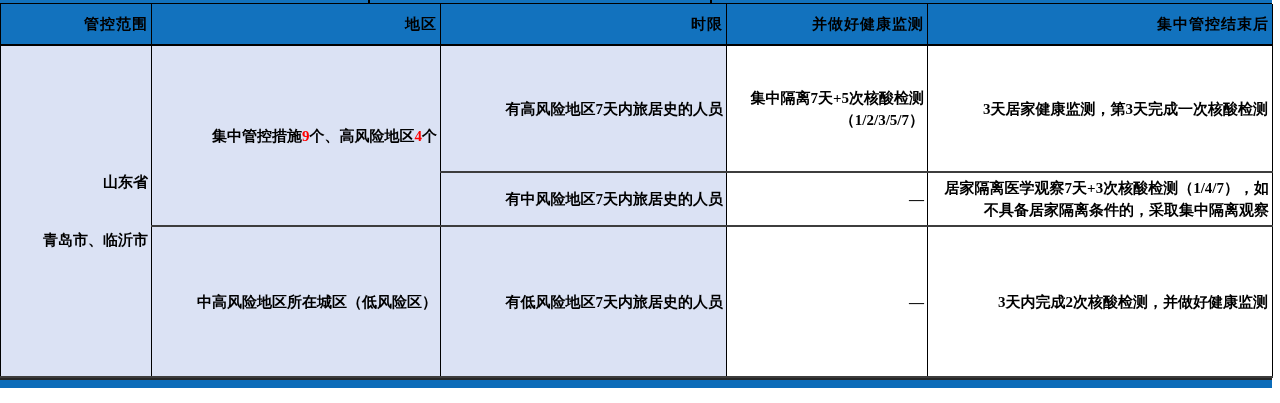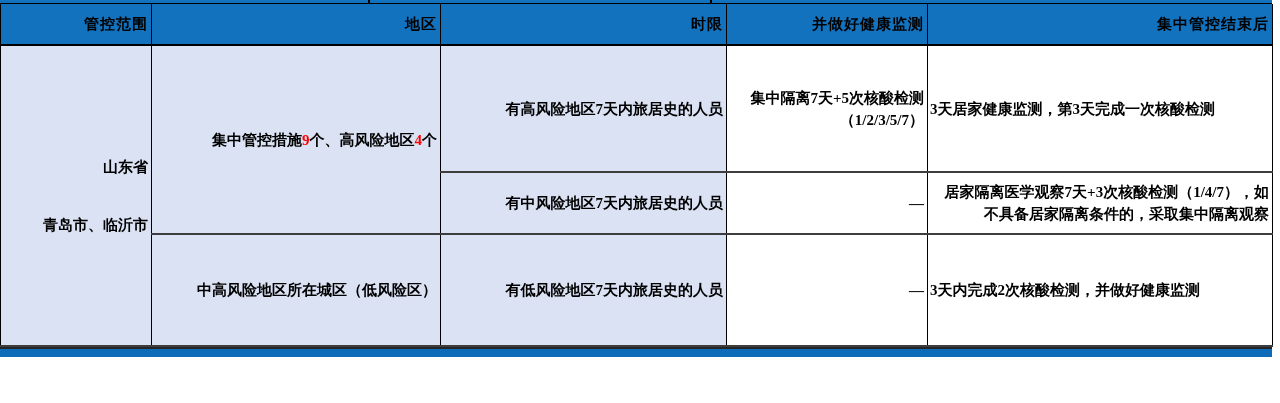--- a/index.html
+++ b/index.html
@@ -53,28 +53,28 @@
     height: 41px;
     border-top: none;
     border-bottom: 2px solid #000;
     font-size: 15px;
     letter-spacing: 1px;
   }
   tbody td { background: var(--row_tint); }
   tbody td.white { background: #ffffff; }
 
   tr.r1 { height: 127px; }
-  tr.r2 { height: 62px; }
-  tr.r3 { height: 112px; }
+  tr.r2 { height: 54px; }
+  tr.r3 { height: 151px; }
 
   .scope-line1 { display: block; margin-bottom: 36px; }
   .scope-line2 { display: block; }
   .red { color: var(--accent_red); }
   .measure-line { display: block; }
-  td.left-al { text-align: left; padding-left: 2px; padding-right: 4px; }
+  td.left-al { text-align: right; padding-left: 2px; padding-right: 4px; }
 
   .bottom-bar {
     width: 1272px;
     height: 10px;
     border-top: 2.5px solid #262626;
     background: var(--bottom_bar);
   }
 </style>
 </head>
 <body>

